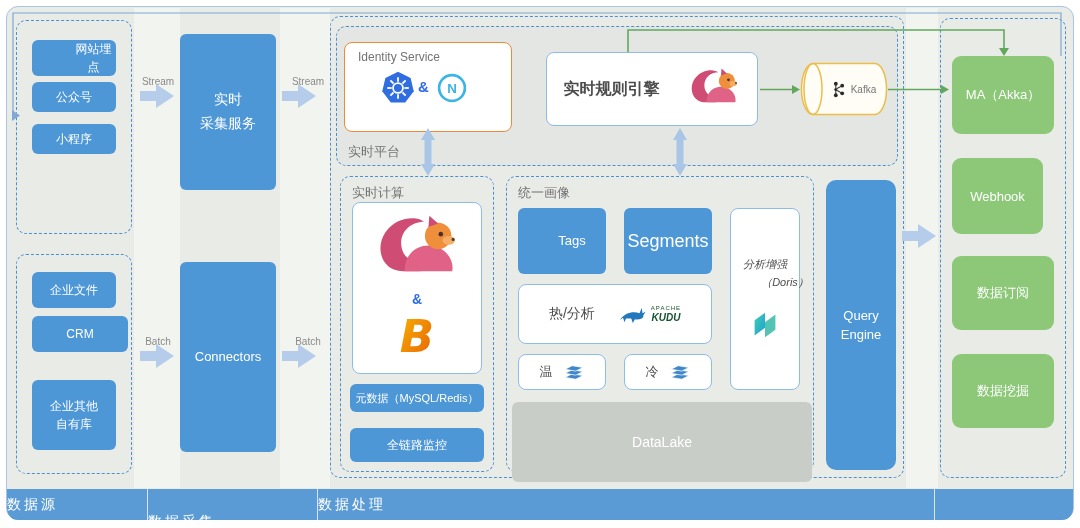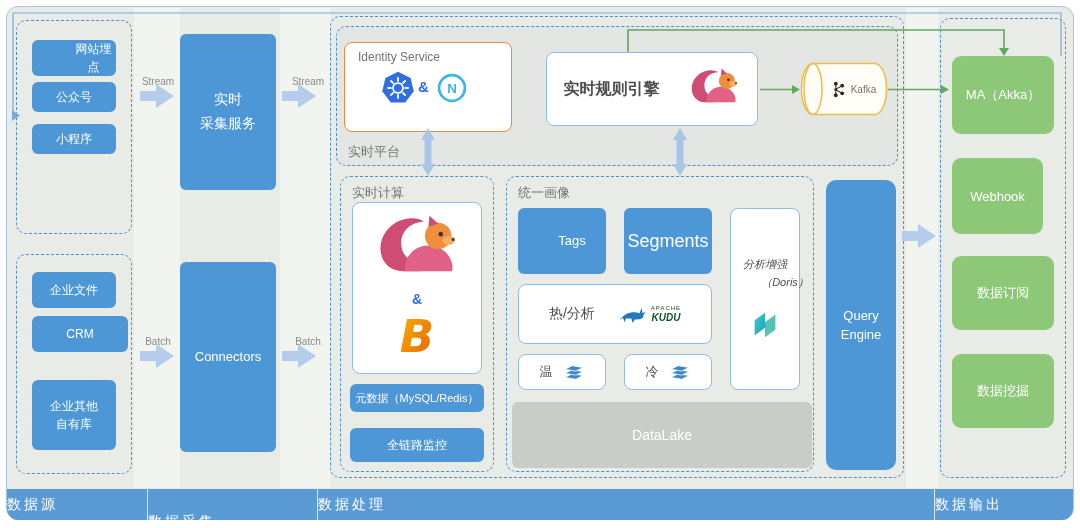--- a/index.html
+++ b/index.html
@@ -234,21 +234,21 @@
             <stop offset="0" stop-color="#3ecfb2"></stop>
               <stop offset="1" stop-color="#1e9fd4"></stop>
           </linearGradient>
         </defs>
         <path d="M7 29 L7 13 L18 5 L18 21 Z" fill="url(#dorisgrad)"></path>
         <path d="M18 31 L18 15 L29 7 L29 23 Z" fill="#35b8a6" opacity="0.85"></path>
       </svg>
     </span>
   </div>
 
-  <div class="abs" style="left:512px;top:402px;width:300px;height:66px;background:#c9cdc8;border-radius:6px;display:flex;align-items:center;justify-content:center;color:#fff;font-size:14px;">
+  <div class="abs" style="left:512px;top:402px;width:300px;height:80px;background:#c9cdc8;border-radius:6px;display:flex;align-items:center;justify-content:center;color:#fff;font-size:14px;">
     <span>DataLake</span>
   </div>
 
   <div class="abs bbox" style="left:826px;top:180px;width:70px;height:290px;border-radius:10px;font-size:13px;">
     <span>Query</span>
     <span>Engine</span>
   </div>
 
   <div class="abs dashed" style="left:940px;top:18px;width:126px;height:460px;"></div>
   <div class="abs gbox" style="left:952px;top:56px;width:102px;height:78px;">
@@ -261,21 +261,20 @@
       <span>数据订阅</span>
     </div>
   <div class="abs gbox" style="left:952px;top:354px;width:102px;height:74px;">
       <span>数据挖掘</span>
     </div>
 
   <div class="abs footer" style="left:7px;top:489px;width:1066px;height:31px;">
     <div class="footer-label" style="left:0;width:141px;">数据源</div>
     <div class="footer-label" style="left:141px;width:170px;margin-top:17px;">数据采集</div>
     <div class="footer-label" style="left:311px;width:617px;">数据处理</div>
-    <div class="footer-label" style="left:928px;width:138px;">数据输出</div>
     <div class="fsep" style="left:140px;"></div>
     <div class="fsep" style="left:310px;"></div>
     <div class="fsep" style="left:927px;"></div>
   </div>
 
   <svg class="abs" style="left:0;top:0;pointer-events:none;" width="1080" height="528" viewBox="0 0 1080 528">
 
     <g fill="#b5cdea">
       <polygon points="140,91 156,91 156,84 174,96 156,108 156,101 140,101"></polygon>
       <polygon points="282,91 298,91 298,84 316,96 298,108 298,101 282,101"></polygon>

